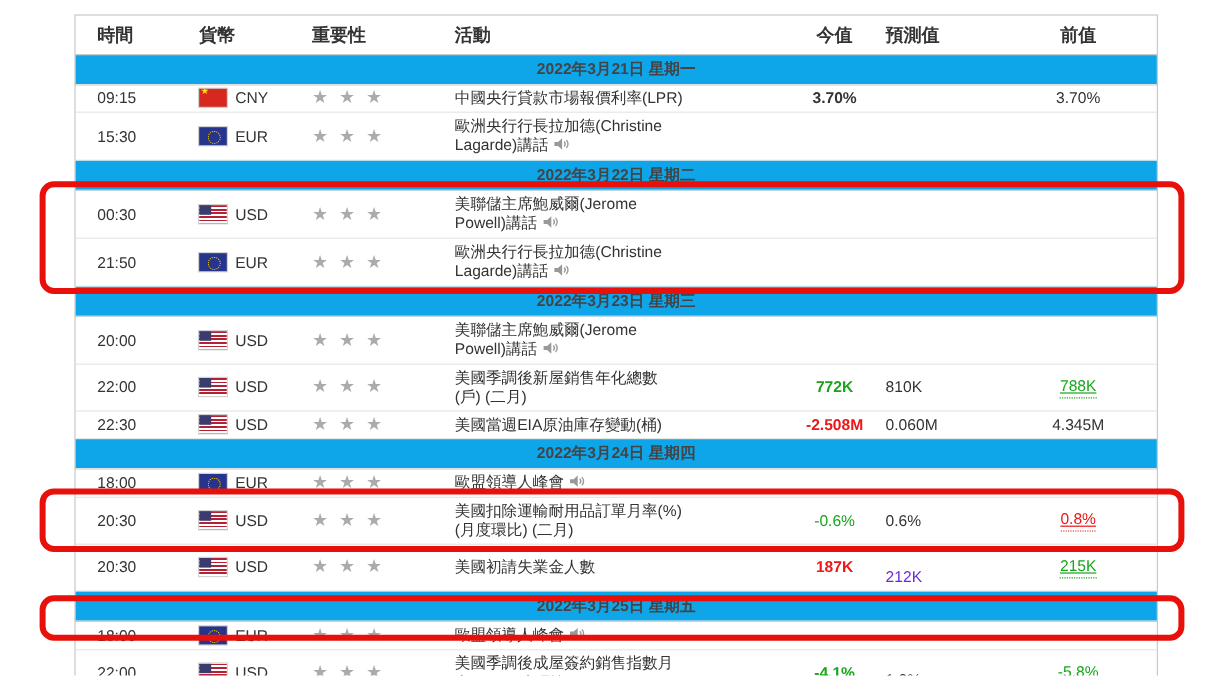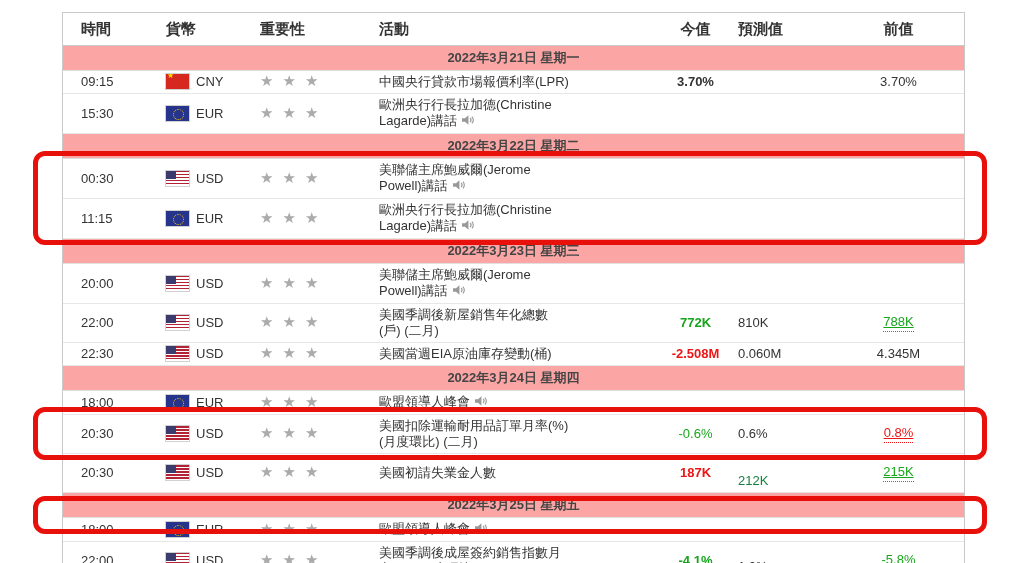--- a/index.html
+++ b/index.html
@@ -12,21 +12,21 @@
   .cal-header { display:flex; align-items:center; padding:7px 0 6px 0; border-bottom:1px solid #c9c9c9; font-size:15px; font-weight:bold; color:#333; }
 
   .c-time     { flex:0 0 90px;  padding-left:18px; }
   .c-cur      { flex:0 0 105px; padding-left:13px; }
   .c-imp      { flex:0 0 110px; padding-left:2px; }
   .c-act      { flex:0 0 285px; padding-left:11px; }
   .c-actual   { flex:0 0 85px;  text-align:center; }
   .c-forecast { flex:0 0 95px;  text-align:left; }
   .c-prev     { flex:1;         text-align:center; }
 
-  .date-row { background:#fca5a5; border-bottom:1px solid #e0e0e0; text-align:center; font-weight:bold; font-size:13px; color:#444; padding:4px 0; line-height:16px; }
+  .date-row { background:#0ea5e9; border-bottom:1px solid #e0e0e0; text-align:center; font-weight:bold; font-size:13px; color:#444; padding:4px 0; line-height:16px; }
 
   .event-row { display:flex; align-items:center; border-bottom:1px solid #e7e7e7; padding:3px 0; font-size:13px; line-height:16px; cursor:pointer; }
   .event-row:last-child { border-bottom:none; }
 
   .time-text { color:#333; }
 
   .flag { position:relative; display:inline-block; width:23px; height:15px; margin-right:7px; vertical-align:-3px; box-shadow:0 0 0 1px rgba(0,0,0,0.18); overflow:hidden; background:#ddd; }
   .flag-cny { background:#d6281e; }
   .flag-cny::before { content:'★'; position:absolute; top:-3px; left:1px; color:#ffde00; font-size:8px; line-height:10px; }
   .flag-usd { background:repeating-linear-gradient(180deg,#b22234 0 1.5px,#ffffff 1.5px 3px); }
@@ -115,21 +115,21 @@
                 <path d="M10.5 4.6 a3.6 3.6 0 0 1 0 4.8" stroke="#999" fill="none" stroke-width="1.3"></path>
                 <path d="M12.6 3 a6.4 6.4 0 0 1 0 8" stroke="#999" fill="none" stroke-width="1.3"></path>
               </svg></span>
     </div>
     <div class="c-actual"><span class="val-text"></span></div>
     <div class="c-forecast"><span class="val-text"></span></div>
     <div class="c-prev"><span class="val-text"></span></div>
   </div>
 
   <div class="event-row">
-    <div class="c-time time-text">11:15</div>
+    <div class="c-time time-text">21:50</div>
     <div class="c-cur">
       <span class="flag flag-eur"></span><span class="cur-code">EUR</span>
     </div>
     <div class="c-imp"><span class="star">★</span><span class="star">★</span><span class="star">★</span></div>
     <div class="c-act">
       <span class="activity-text">歐洲央行行長拉加德(Christine
 Lagarde)講話</span><span class="speaker"><svg width="14" height="12" viewBox="0 0 16 14">
                 <polygon points="1,5 4.5,5 8.5,1.5 8.5,12.5 4.5,9 1,9" fill="#999"></polygon>
                 <path d="M10.5 4.6 a3.6 3.6 0 0 1 0 4.8" stroke="#999" fill="none" stroke-width="1.3"></path>
                 <path d="M12.6 3 a6.4 6.4 0 0 1 0 8" stroke="#999" fill="none" stroke-width="1.3"></path>
@@ -232,21 +232,21 @@
   <div class="event-row">
     <div class="c-time time-text">20:30</div>
     <div class="c-cur">
       <span class="flag flag-usd"></span><span class="cur-code">USD</span>
     </div>
     <div class="c-imp"><span class="star">★</span><span class="star">★</span><span class="star">★</span></div>
     <div class="c-act">
       <span class="activity-text">美國初請失業金人數</span>
     </div>
     <div class="c-actual"><span class="val-text" style="color: rgb(237, 21, 21); font-weight: 700;">187K</span></div>
-    <div class="c-forecast"><span class="val-text" style="color: #15803d; margin-top: 16px;">212K</span></div>
+    <div class="c-forecast"><span class="val-text" style="color: #6d28d9; margin-top: 16px;">212K</span></div>
     <div class="c-prev"><span class="val-text val-underline" style="color: rgb(23, 165, 27);">215K</span></div>
   </div>
 
   <div class="date-row">
     <span>2022年3月25日 星期五</span>
   </div>
 
   <div class="event-row">
     <div class="c-time time-text">18:00</div>
     <div class="c-cur">

